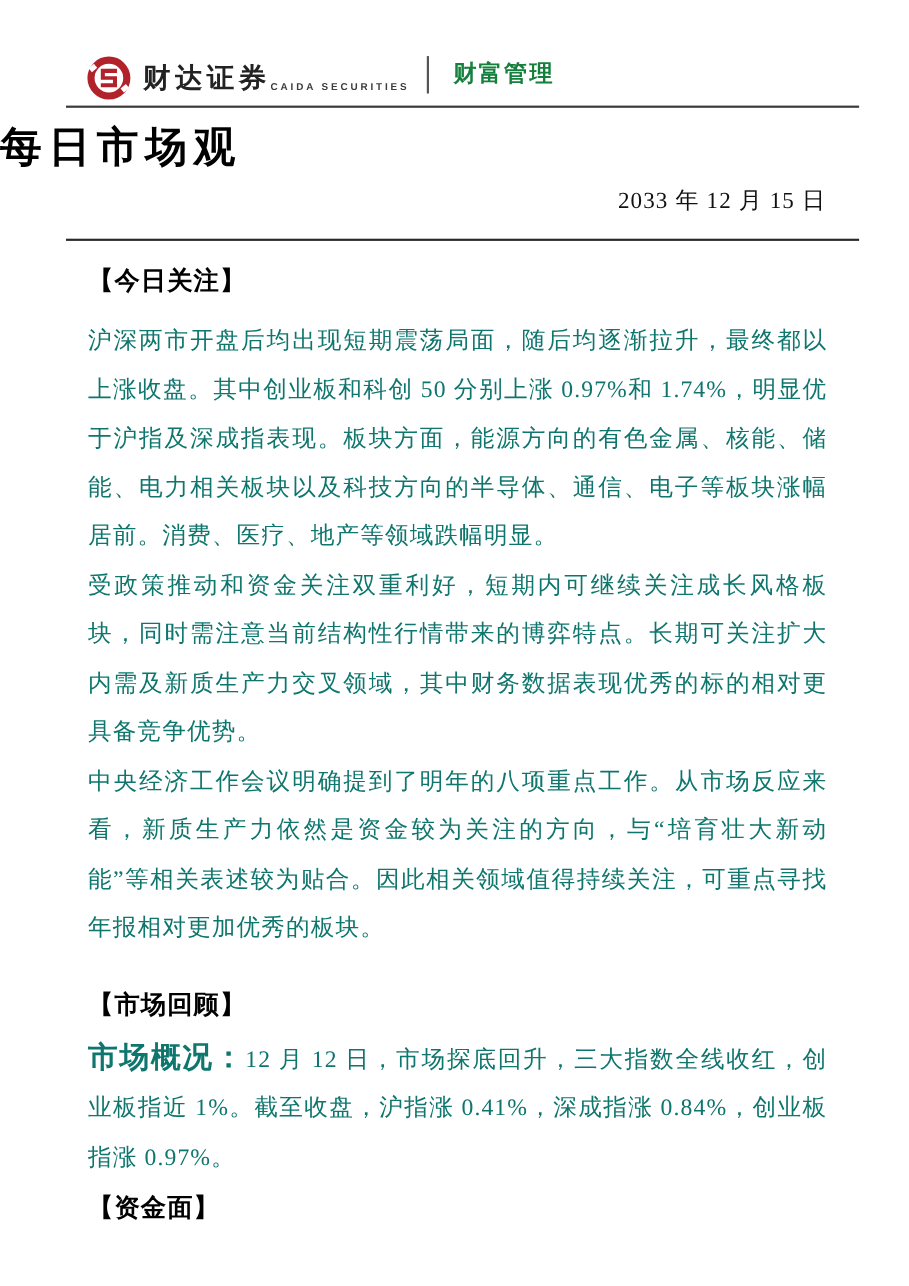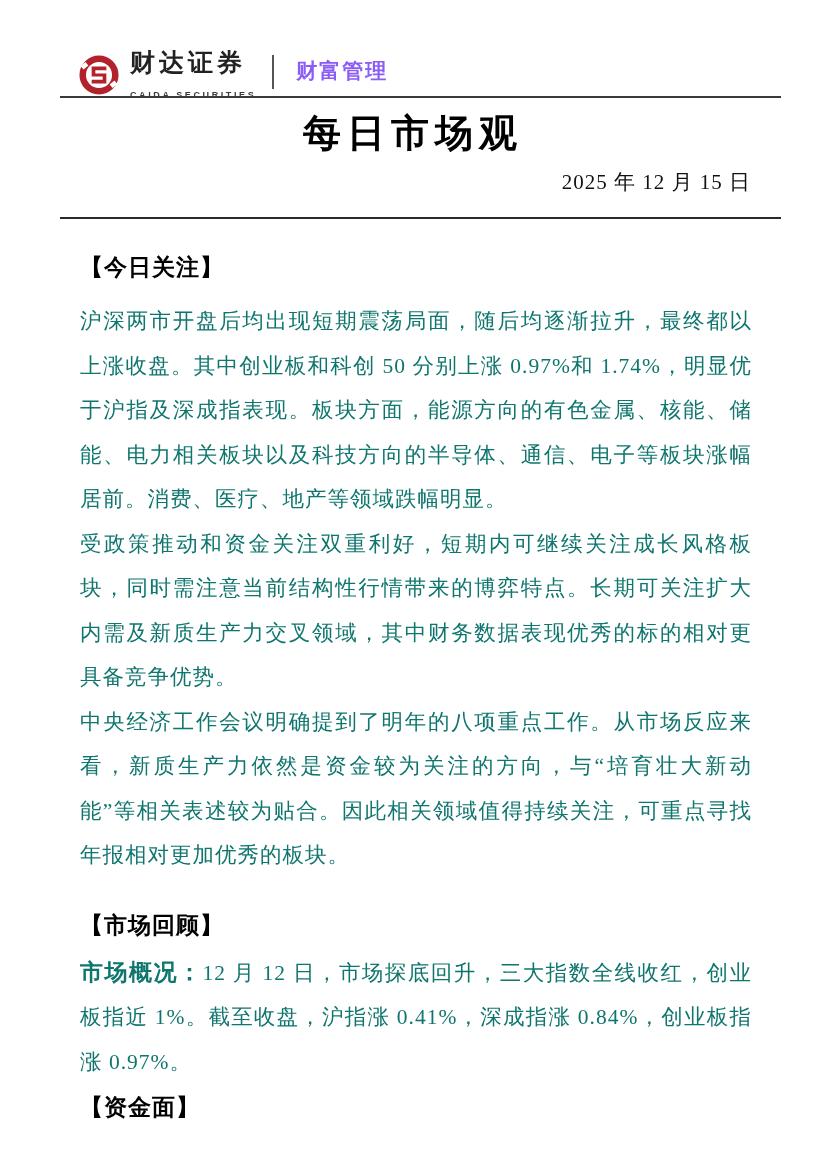--- a/index.html
+++ b/index.html
@@ -16,21 +16,21 @@
   
   .brand-row {
     position: absolute;
     top: 50px;
     left: 78px;
     display: flex;
     align-items: center;
     gap: 10px;
   }
   .logo-icon { width: 42px; height: 42px; display: block; }
-  .brand-text { display: flex; flex-direction: column; line-height: 1; }
+  .brand-text { display: flex; flex-direction: row; line-height: 1; align-items: center; }
   .brand-cn {
     font-family: "Liberation Sans", "DejaVu Sans", sans-serif;
     font-weight: bold;
     font-size: 25px;
     letter-spacing: 4px;
     color: #222222;
   }
   .brand-en {
     font-family: "Liberation Sans", "DejaVu Sans", sans-serif;
     font-size: 9px;
@@ -44,21 +44,21 @@
     height: 34px;
     border-left: 2px solid #555555;
     margin: 0 12px 6px 6px;
     align-self: center;
   }
   .brand-division {
     font-family: "Liberation Sans", "DejaVu Sans", sans-serif;
     font-weight: bold;
     font-size: 21px;
     letter-spacing: 2px;
-    color: #8b5cf6;
+    color: #15803d;
     align-self: center;
     margin-bottom: 8px;
   }
 
   .rule-top {
     position: absolute;
     top: 96px; left: 60px;
     width: 721px; height: 2px;
     background: #3a3a3a;
   }
@@ -68,21 +68,21 @@
     width: 721px; height: 2px;
     background: #2a2a2a;
   }
 
   
   .doc-title {
     position: absolute;
     top: 108px; left: 0;
     width: 100%;
     margin: 0;
-    text-align: center;
+    text-align: left;
     font-family: "Liberation Serif", "DejaVu Serif", serif;
     font-weight: bold;
     font-size: 38px;
     letter-spacing: 6px;
     color: #000000;
   }
   .doc-date {
     position: absolute;
     top: 168px; left: 80px;
     width: 671px;
@@ -99,36 +99,36 @@
     width: 672px;
   }
   .section-heading {
     margin: 0;
     font-family: "Liberation Sans", "DejaVu Sans", sans-serif;
     font-weight: bold;
     font-size: 23px;
     letter-spacing: 1px;
     color: #000000;
   }
-  .h-focus   { margin-top: 12px; margin-bottom: 16px; }
+  .h-focus   { margin-top: 0; margin-bottom: 16px; }
   .h-review  { margin-top: 32px; margin-bottom: 10px; }
   .h-funds   { margin-top: 8px; }
   .content p {
     margin: 0;
     font-size: 21.5px;
     line-height: 44.5px;
     text-align: justify;
     text-justify: inter-character;
     letter-spacing: 1px;
     color: #0f766e;
   }
   .lead-label {
-    font-family: Liberation Serif, serif;
+    font-family: Liberation Sans, sans-serif;
     font-weight: bold;
-    font-size: 23px;
+    font-size: 27px;
   }
 </style>
 </head>
 <body>
 
 <div class="page">
 
   <div class="brand-row">
     <svg class="logo-icon" viewBox="0 0 40 40" xmlns="http://www.w3.org/2000/svg">
       <circle cx="20" cy="20" r="15.5" fill="none" stroke="#b2222b" stroke-width="6.2"></circle>
@@ -140,21 +140,21 @@
       <span class="brand-cn">财达证券</span>
       <span class="brand-en">CAIDA SECURITIES</span>
     </div>
     <span class="brand-divider"></span>
     <span class="brand-division">财富管理</span>
   </div>
 
   <div class="rule-top"></div>
 
   <h1 class="doc-title">每日市场观</h1>
-  <div class="doc-date">2025 年 12 月 15 日</div>
+  <div class="doc-date">2033 年 12 月 15 日</div>
 
   <div class="rule-sub"></div>
 
   <div class="content">
 
     <h2 class="section-heading h-focus">【今日关注】</h2>
     <p>沪深两市开盘后均出现短期震荡局面，随后均逐渐拉升，最终都以上涨收盘。其中创业板和科创 50 分别上涨 0.97%和 1.74%，明显优于沪指及深成指表现。板块方面，能源方向的有色金属、核能、储能、电力相关板块以及科技方向的半导体、通信、电子等板块涨幅居前。消费、医疗、地产等领域跌幅明显。</p>
     <p>受政策推动和资金关注双重利好，短期内可继续关注成长风格板块，同时需注意当前结构性行情带来的博弈特点。长期可关注扩大内需及新质生产力交叉领域，其中财务数据表现优秀的标的相对更具备竞争优势。</p>
     <p>中央经济工作会议明确提到了明年的八项重点工作。从市场反应来看，新质生产力依然是资金较为关注的方向，与“培育壮大新动能”等相关表述较为贴合。因此相关领域值得持续关注，可重点寻找年报相对更加优秀的板块。</p>
 

